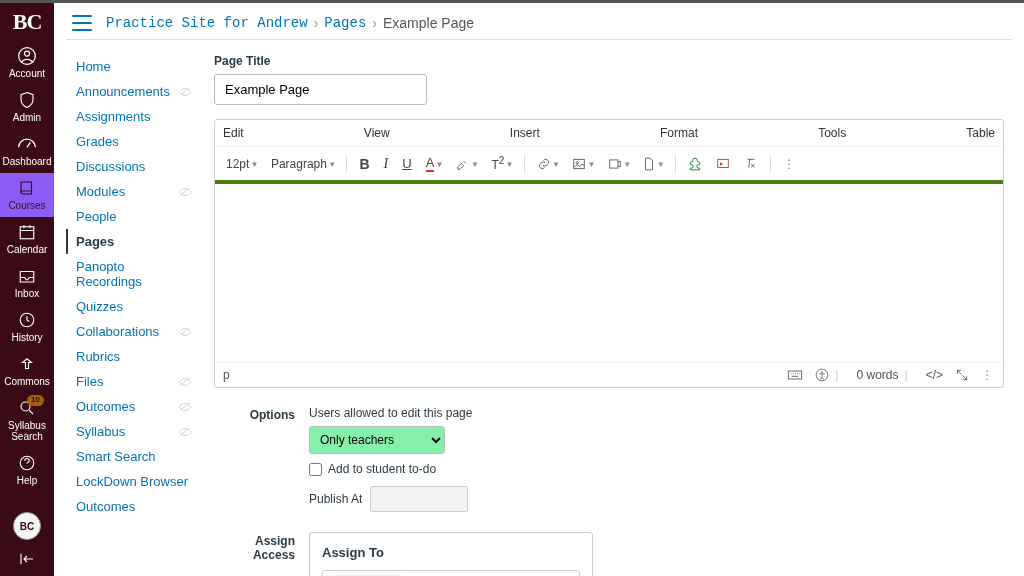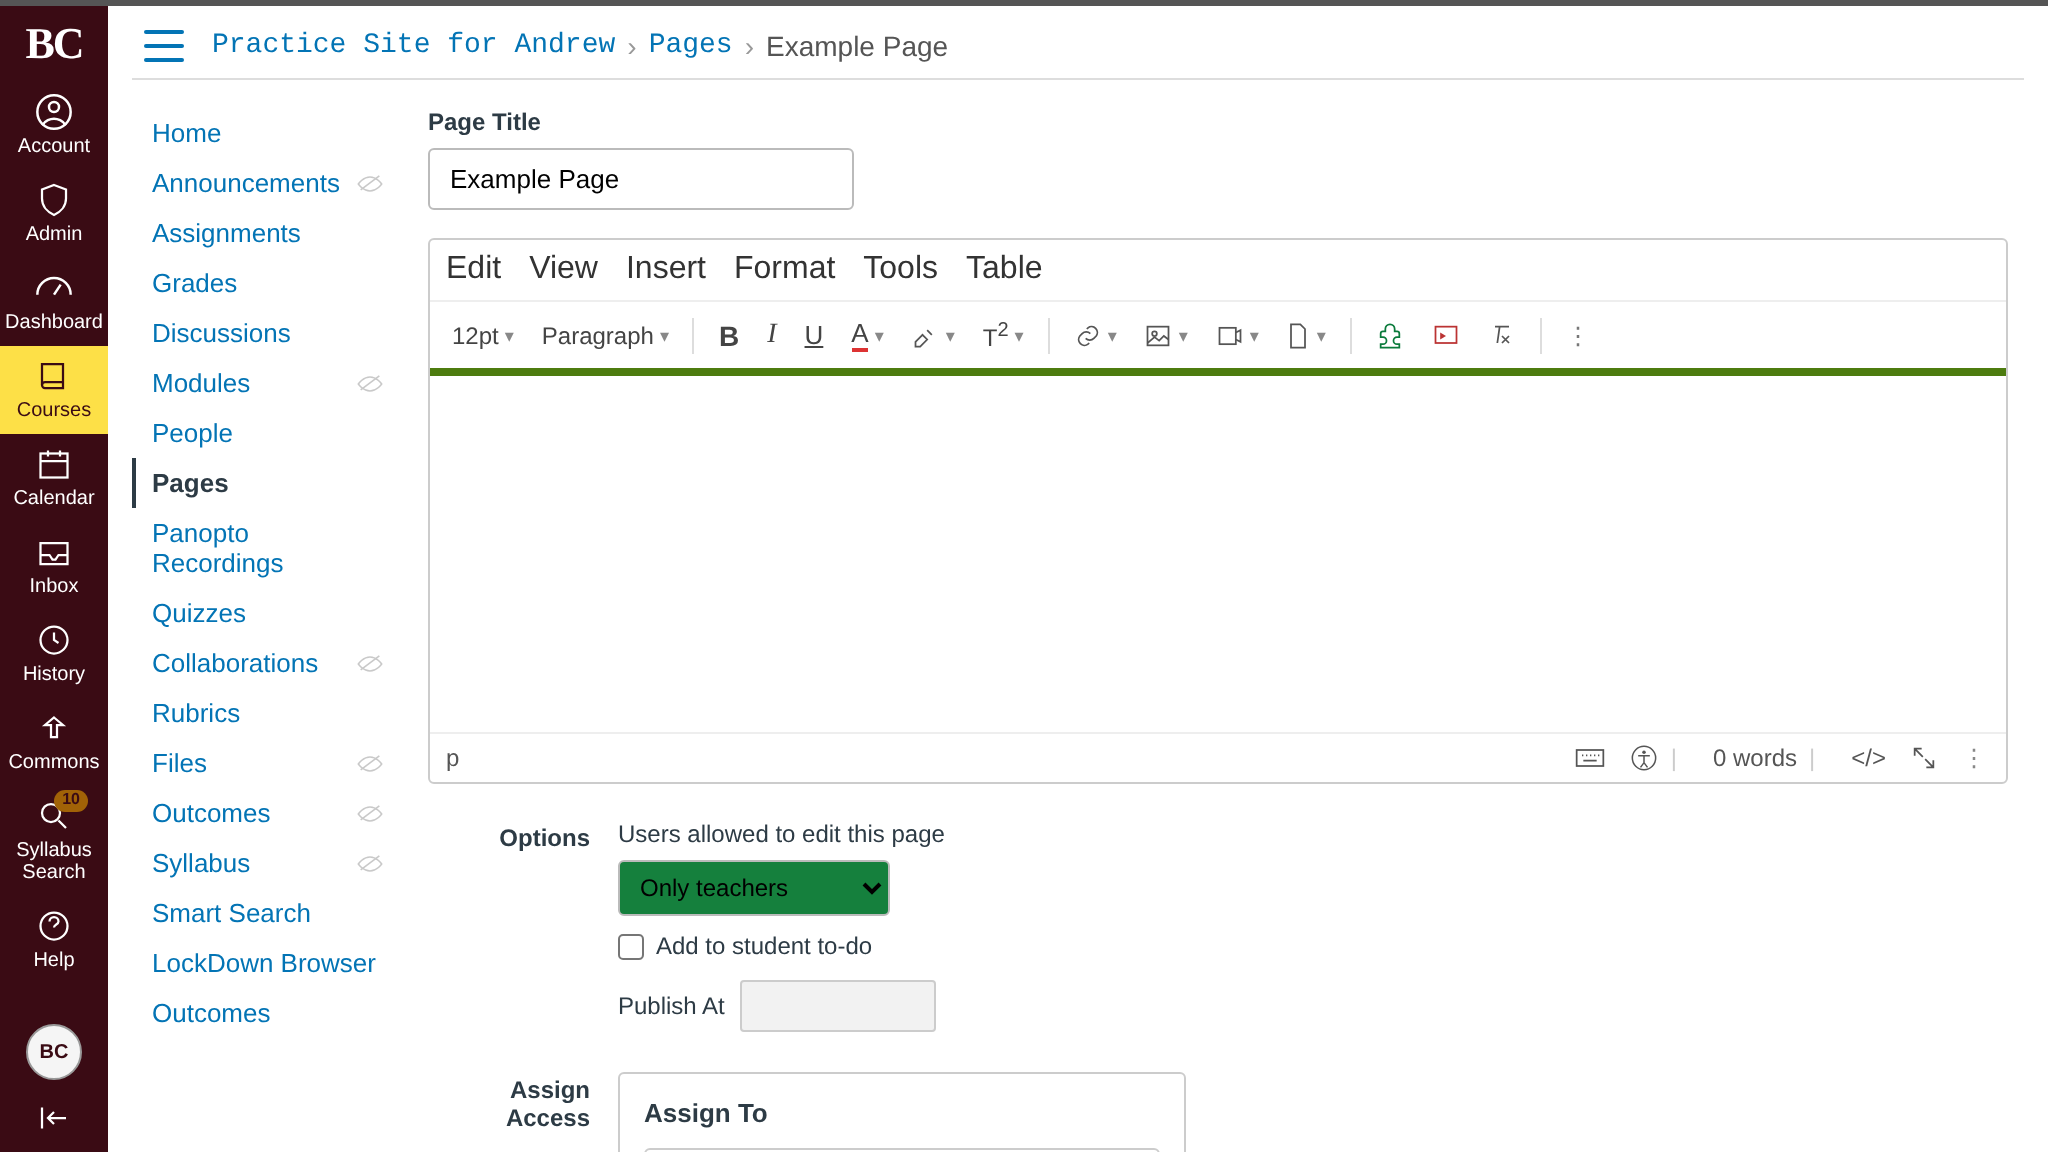--- a/index.html
+++ b/index.html
@@ -2,21 +2,21 @@
 <html><head>
 <meta charset="utf-8">
 <style>
 * { margin: 0; padding: 0; box-sizing: border-box; }
 body { font-family: -apple-system, "Helvetica Neue", Arial, sans-serif; font-size: 13px; color: #2d3b45; background: #fff; overflow: hidden; }
 .app { display: flex; height: 576px; width: 1024px; border-top: 3px solid #555; }
 .global-nav { width: 54px; background: #3a0b14; display: flex; flex-direction: column; align-items: center; padding-top: 6px; color: #fff; }
 .global-nav .logo { font-family: Georgia, serif; font-size: 22px; font-weight: 600; margin-bottom: 6px; letter-spacing: -1px; }
 .global-nav .nav-item { display: flex; flex-direction: column; align-items: center; justify-content: center; width: 54px; padding: 5px 0 6px; font-size: 10px; cursor: pointer; position: relative; }
 .global-nav .nav-item .icon { height: 20px; display: flex; align-items: center; justify-content: center; margin-bottom: 2px; }
-.global-nav .nav-item.active { background: #fde047; color: #3a0b14; }
+.global-nav .nav-item.active { background: #8b5cf6; color: #3a0b14; }
 .global-nav .nav-item.active svg path, .global-nav .nav-item.active svg rect, .global-nav .nav-item.active svg circle { stroke: #3a0b14; }
 .global-nav .badge { position: absolute; top: 2px; right: 10px; background: #a16207; color: #3a0b14; border-radius: 8px; font-size: 8px; padding: 1px 4px; font-weight: 600; }
 .global-nav .spacer { flex: 1; }
 .global-nav .avatar { width: 28px; height: 28px; border-radius: 50%; background: #f5f5f5; color: #3a0b14; font-size: 10px; font-weight: 600; display: flex; align-items: center; justify-content: center; margin-bottom: 12px; border: 1px solid #999; }
 .global-nav .collapse-ic { margin-bottom: 10px; cursor: pointer; }
 
 .main { flex: 1; display: flex; flex-direction: column; overflow: hidden; padding-left: 12px; padding-right: 12px; }
 .topbar { display: flex; align-items: center; padding: 12px 6px 8px; border-bottom: 1px solid #ddd; }
 .hamburger { width: 20px; height: 16px; display: flex; flex-direction: column; justify-content: space-between; cursor: pointer; margin-right: 14px; }
 .hamburger span { height: 2px; background: #0374b5; border-radius: 1px; }
@@ -29,35 +29,35 @@
 .course-nav { width: 140px; padding-right: 10px; }
 .course-nav .cn-item { display: flex; align-items: center; justify-content: space-between; padding: 5px 4px 5px 8px; font-size: 13px; color: #0374b5; cursor: pointer; border-left: 2px solid transparent; }
 .course-nav .cn-item.active { color: #2d3b45; font-weight: 600; border-left-color: #2d3b45; }
 .course-nav .eye { opacity: .45; }
 
 .content { flex: 1; padding: 0 8px 20px; }
 .field-label { font-size: 12px; font-weight: 600; margin-bottom: 6px; }
 .title-input { width: 213px; padding: 7px 10px; font-size: 13px; border: 1px solid #bbb; border-radius: 3px; margin-bottom: 14px; }
 
 .editor { border: 1px solid #ccc; border-radius: 3px; }
-.editor .menubar { display: flex; gap: 14px; padding: 6px 8px; font-size: 16px; color: #333; border-bottom: 1px solid #eee; }
+.editor .menubar { display: flex; gap: 14px; padding: 6px 8px; font-size: 12px; color: #333; border-bottom: 1px solid #eee; justify-content: space-between; }
 .editor .menubar span { cursor: pointer; }
 .editor .toolbar { display: flex; align-items: center; gap: 4px; padding: 5px 6px; border-bottom: 4px solid #4d7c0f; font-size: 12px; }
 .editor .tool { padding: 3px 5px; display: flex; align-items: center; gap: 3px; cursor: pointer; border-radius: 3px; color: #444; }
 .editor .sep { width: 1px; height: 18px; background: #ddd; margin: 0 3px; }
 .editor .edit-area { height: 178px; background: #fff; }
 .editor .statusbar { display: flex; align-items: center; padding: 5px 8px; font-size: 12px; color: #555; border-top: 1px solid #eee; }
 .editor .statusbar .path { flex: 1; }
 .editor .statusbar .sb-item { margin-left: 12px; display: flex; align-items: center; gap: 4px; cursor: pointer; }
 .editor .statusbar .sep2 { color: #ccc; margin: 0 6px; }
 
 .options-row { display: flex; margin-top: 18px; }
 .options-row .olabel { width: 95px; text-align: right; font-size: 12px; font-weight: 600; padding-top: 2px; padding-right: 14px; }
 .options-row .ovals { font-size: 12px; }
-.options-row select { margin-top: 6px; width: 136px; padding: 5px 6px; font-size: 12px; border: 1px solid #bbb; border-radius: 3px; background: #15803d; }
+.options-row select { margin-top: 6px; width: 136px; padding: 5px 6px; font-size: 12px; border: 1px solid #bbb; border-radius: 3px; background: #86efac; }
 .check-row { margin-top: 8px; display: flex; align-items: center; gap: 6px; }
 .publish-row { margin-top: 10px; display: flex; align-items: center; gap: 8px; }
 .publish-row input { width: 98px; height: 26px; border: 1px solid #ccc; background: #f2f2f2; border-radius: 2px; }
 
 .assign-section { margin-top: 20px; display: flex; }
 .assign-section .olabel { width: 95px; text-align: right; font-size: 12px; font-weight: 600; padding-right: 14px; padding-top: 2px; }
 .assign-box { border: 1px solid #ccc; border-radius: 3px; width: 284px; padding: 12px; }
 .assign-box .at-label { font-size: 13px; font-weight: 600; margin-bottom: 10px; }
 .assign-input-wrap { border: 1px solid #ccc; border-radius: 3px; padding: 4px 6px; display: flex; align-items: center; gap: 6px; }
 .chip { background: #eee; border-radius: 12px; padding: 2px 6px 2px 10px; font-size: 11px; display: flex; align-items: center; gap: 5px; }

